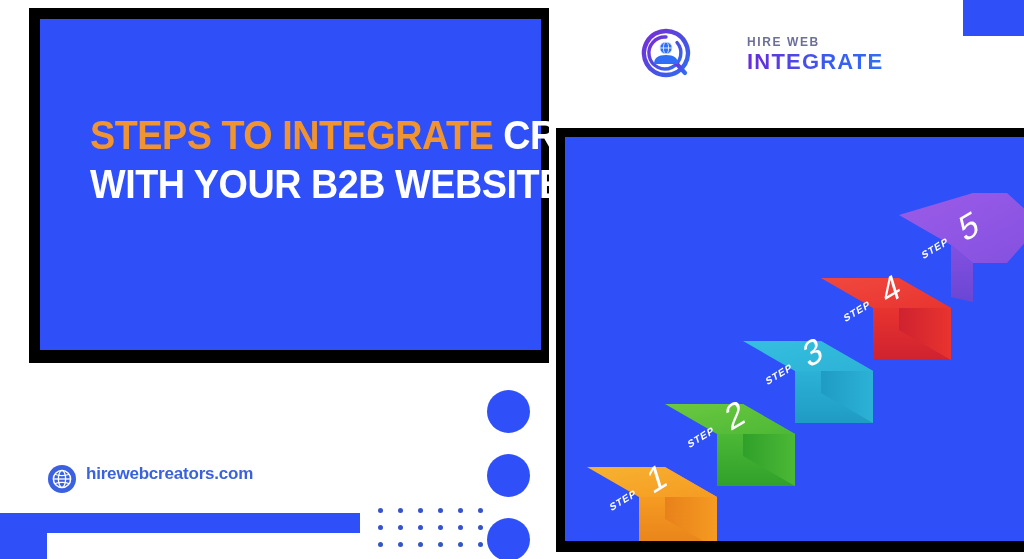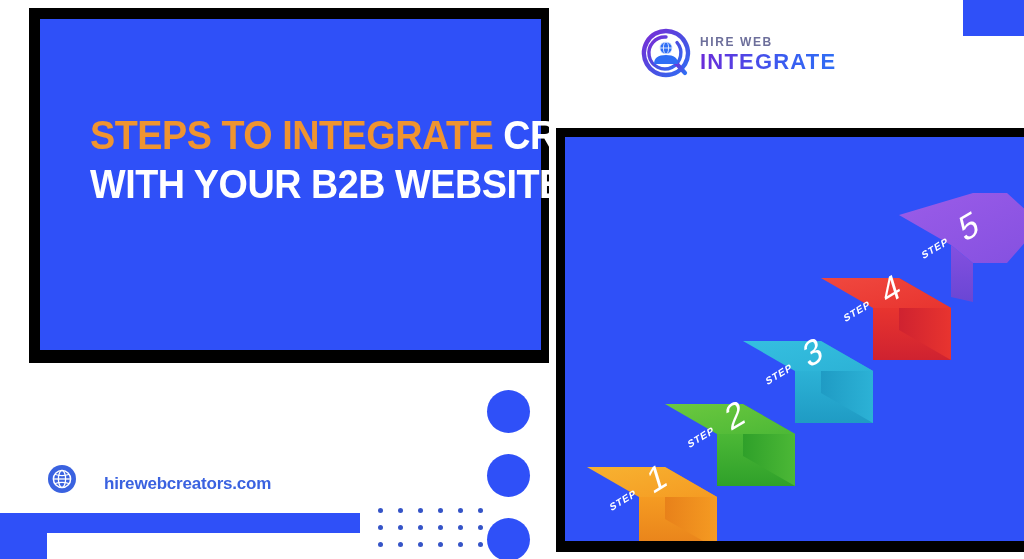--- a/index.html
+++ b/index.html
@@ -64,36 +64,36 @@
     white-space:nowrap;
   }
   .headline .accent { color:var(--accent); }
 
   
   .logo {
     position:absolute; left:641px; top:28px;
     display:flex; align-items:center; gap:9px;
   }
   .logo-mark { width:50px; height:52px; display:block; }
-  .logo-text { display:flex; flex-direction:column; line-height:1; }
+  .logo-text { display:flex; flex-direction:column; line-height:1;margin-left:47px; }
   .logo-top {
     font-size:12px; letter-spacing:1.6px; font-weight:bold;
     color:#6d6f9b;
   }
   .logo-bottom {
     font-size:22px; letter-spacing:1.2px; font-weight:bold;
     margin-top:3px;
     background:linear-gradient(90deg,#6a2bd9 0%, #3a5bf0 60%, #2f6ef5 100%);
     -webkit-background-clip:text; background-clip:text; color:transparent;
   }
 
   
   .url-row {
     position:absolute; left:47px; top:464px;
-    display:flex; align-items:flex-end; gap:27px;
+    display:flex; align-items:flex-start; gap:9px;
   }
   .globe-badge { width:30px; height:30px; display:block; }
   .url-text {
     font-size:17px; font-weight:bold; color:#3a62e0; letter-spacing:-0.2px;
   }
 
   
   .panel-right {
     position:absolute; left:556px; top:128px; width:468px; height:424px;
     background:#000000; padding:9px 0 11px 9px;

